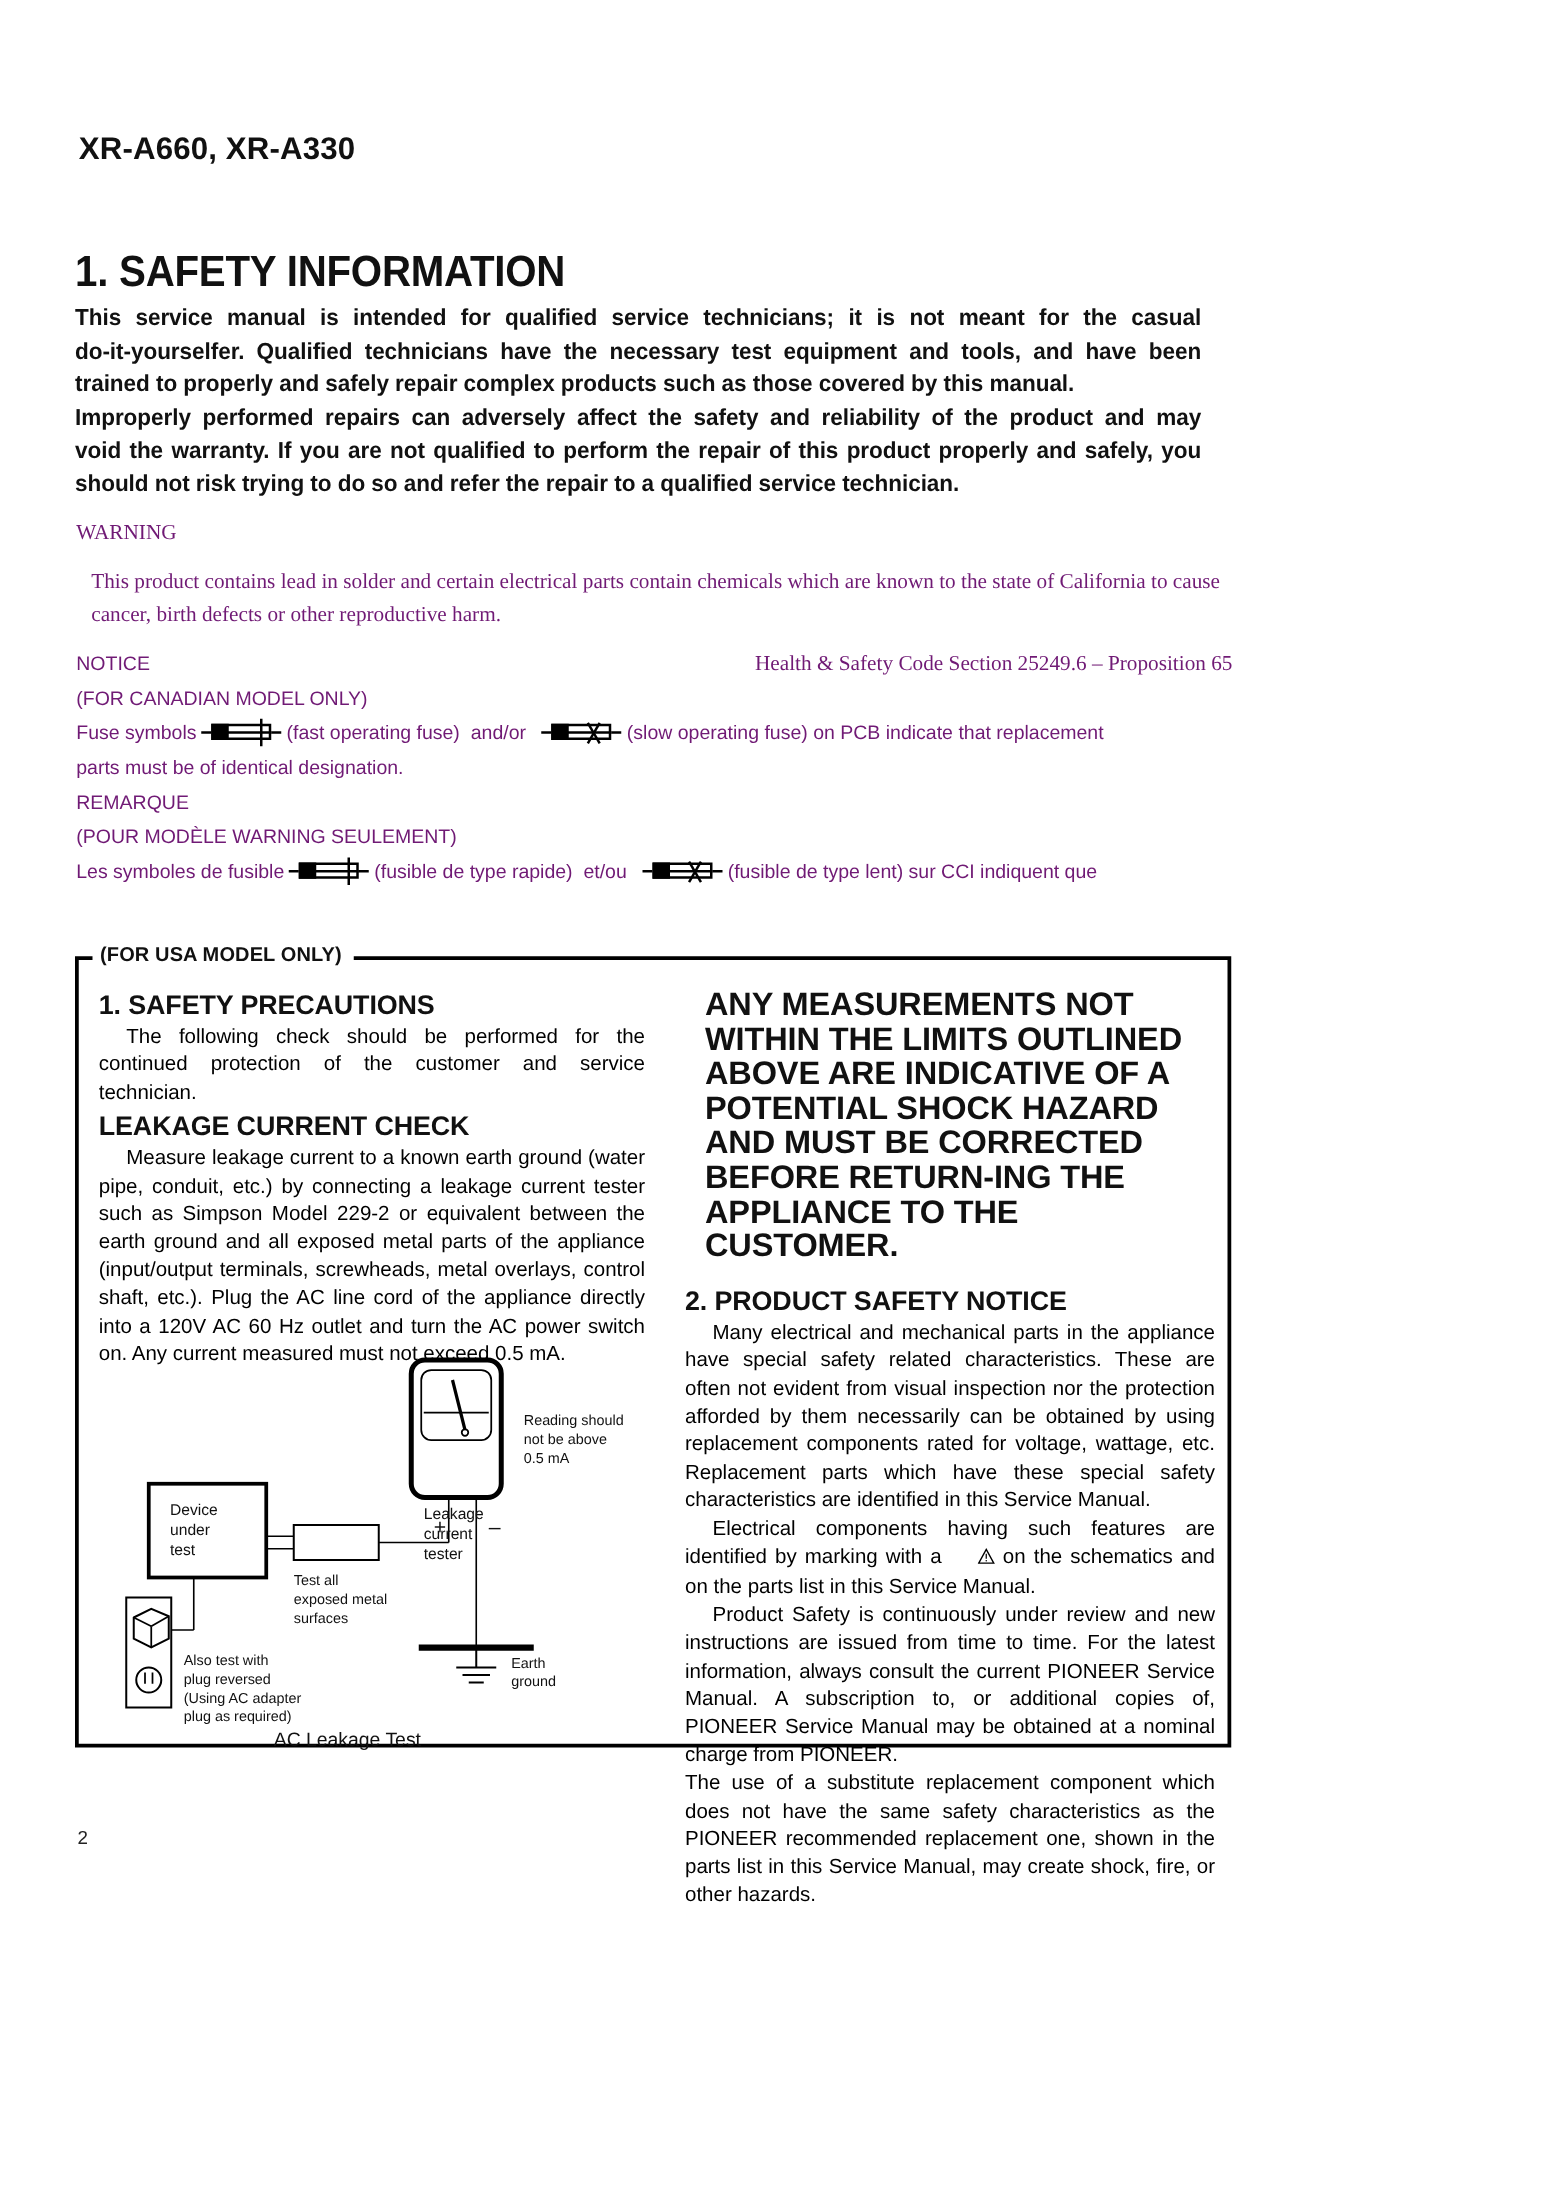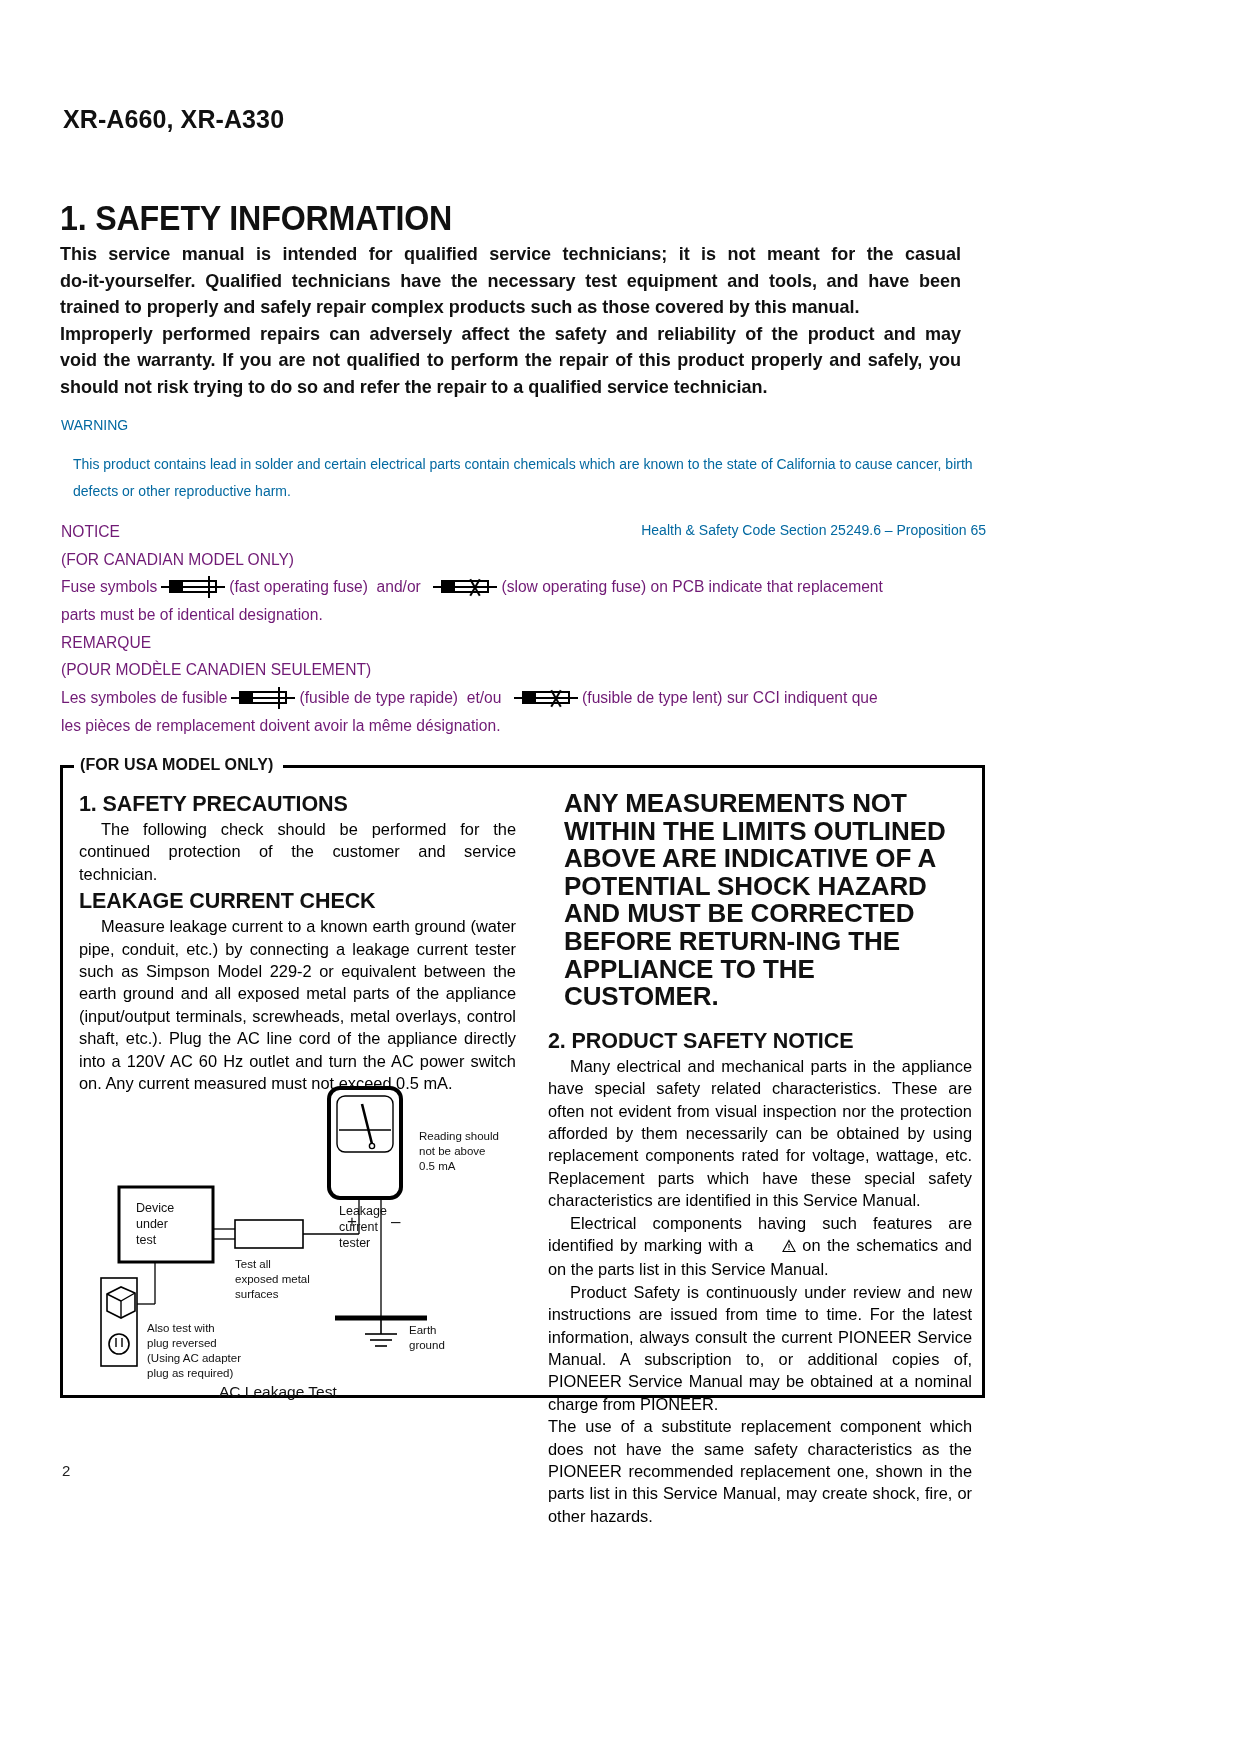--- a/index.html
+++ b/index.html
@@ -64,23 +64,24 @@
   .intro p { margin: 0; }
   .intro p.just { text-align: justify; text-align-last: justify; }
   .intro p.lastl { text-align: justify; text-align-last: left; }
 
   
   .warning-wrap {
     position: absolute;
     left: 61px;
     top: 412px;
     width: 925px;
-    font-size: 14px;
+    font-size: 17px;
     line-height: 27px;
-    color: #0369a1;
+    color: #701a75;
+    font-family: Liberation Serif, serif;
   }
   .warn-head { margin: 0; }
   .warn-body { margin: 12px; width: 925px; }
   .warn-cite {
     margin: 0;
     margin-top: 6px;
     text-align: right;
     width: 925px;
   }
 
@@ -268,23 +269,22 @@
     <p class="warn-body">This product contains lead in solder and certain electrical parts contain chemicals which are known to the state of  California to cause cancer, birth defects or other reproductive harm.</p>
     <p class="warn-cite">Health &amp; Safety Code Section 25249.6  – Proposition 65</p>
   </div>
 
   <div class="notice-wrap">
     <p>NOTICE</p>
     <p>(FOR CANADIAN MODEL ONLY)</p>
     <p class="fuse-row"><span>Fuse symbols</span><span class="fuse fast"><span class="lead l"></span><span class="lead r"></span><span class="body"></span><span class="cap"></span><span class="midline"></span><span class="tick"></span></span><span>(fast operating fuse)</span>&nbsp; <span>and/or</span>&nbsp;&nbsp;<span class="fuse slow"><span class="lead l"></span><span class="lead r"></span><span class="body"></span><span class="cap"></span><span class="midline"></span><span class="x1"></span><span class="x2"></span></span><span>(slow operating fuse)</span> <span>on PCB indicate that replacement</span></p>
     <p>parts must be of identical designation.</p>
     <p>REMARQUE</p>
-    <p>(POUR MODÈLE CANADIEN SEULEMENT)</p>
+    <p>(POUR MODÈLE WARNING SEULEMENT)</p>
     <p class="fuse-row"><span>Les  symboles  de fusible</span><span class="fuse fast"><span class="lead l"></span><span class="lead r"></span><span class="body"></span><span class="cap"></span><span class="midline"></span><span class="tick"></span></span><span>(fusible de type rapide)</span>&nbsp; <span>et/ou</span>&nbsp;&nbsp;<span class="fuse slow"><span class="lead l"></span><span class="lead r"></span><span class="body"></span><span class="cap"></span><span class="midline"></span><span class="x1"></span><span class="x2"></span></span><span>(fusible de type lent)</span> <span>sur CCI indiquent que</span></p>
-    <p>les pièces de remplacement doivent avoir la même désignation.</p>
   </div>
 
   <div class="usa-legend">(FOR USA MODEL ONLY)</div>
   <div class="usa-box">
 
     <div class="col-left">
       <h3 class="blk">1. SAFETY PRECAUTIONS</h3>
       <p class="body ind spread">The following check should be performed for the continued protection of the customer and service technician.</p>
       <h3 class="blk" style="margin-top:2px;">LEAKAGE CURRENT CHECK</h3>
       <p class="body ind">Measure leakage current to a known earth ground (water pipe, conduit, etc.) by connecting a leakage current tester such as Simpson Model 229-2 or equivalent between the earth ground and all exposed metal parts of the appliance (input/output terminals, screwheads, metal overlays, control shaft, etc.). Plug the AC line cord of the appliance directly into a 120V AC 60 Hz outlet and turn the AC power switch on. Any current measured must not exceed 0.5 mA.</p>

